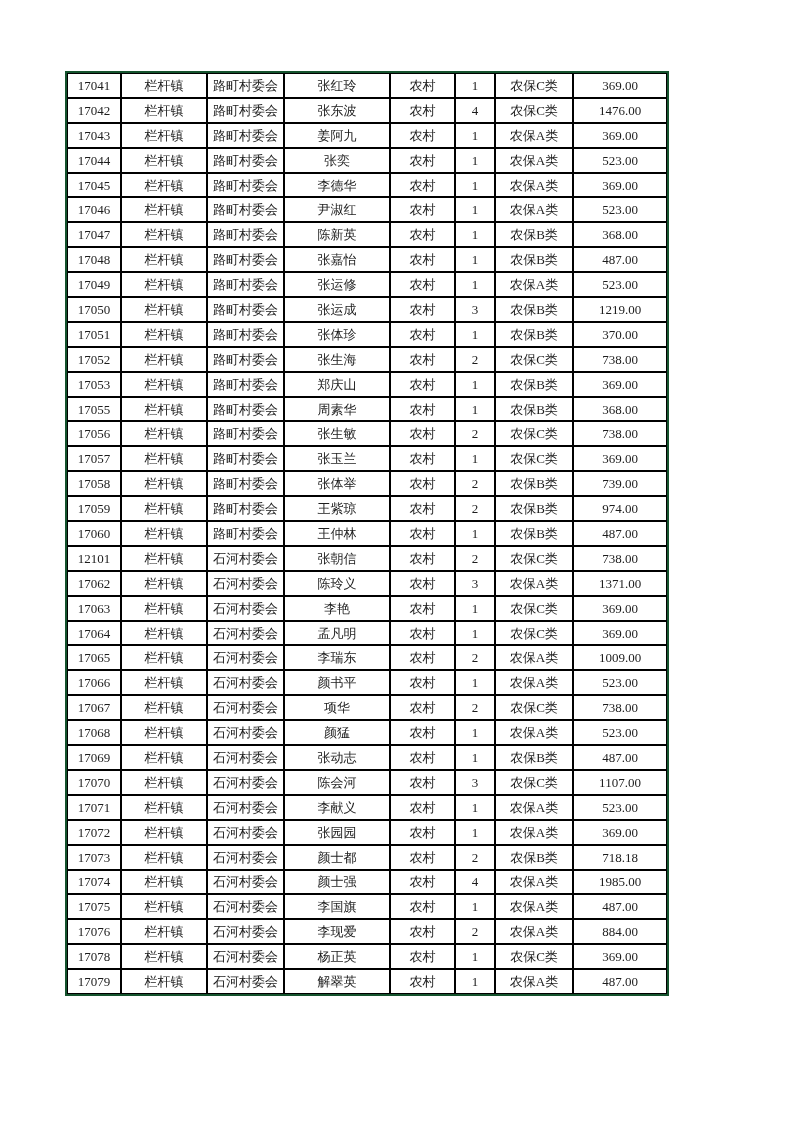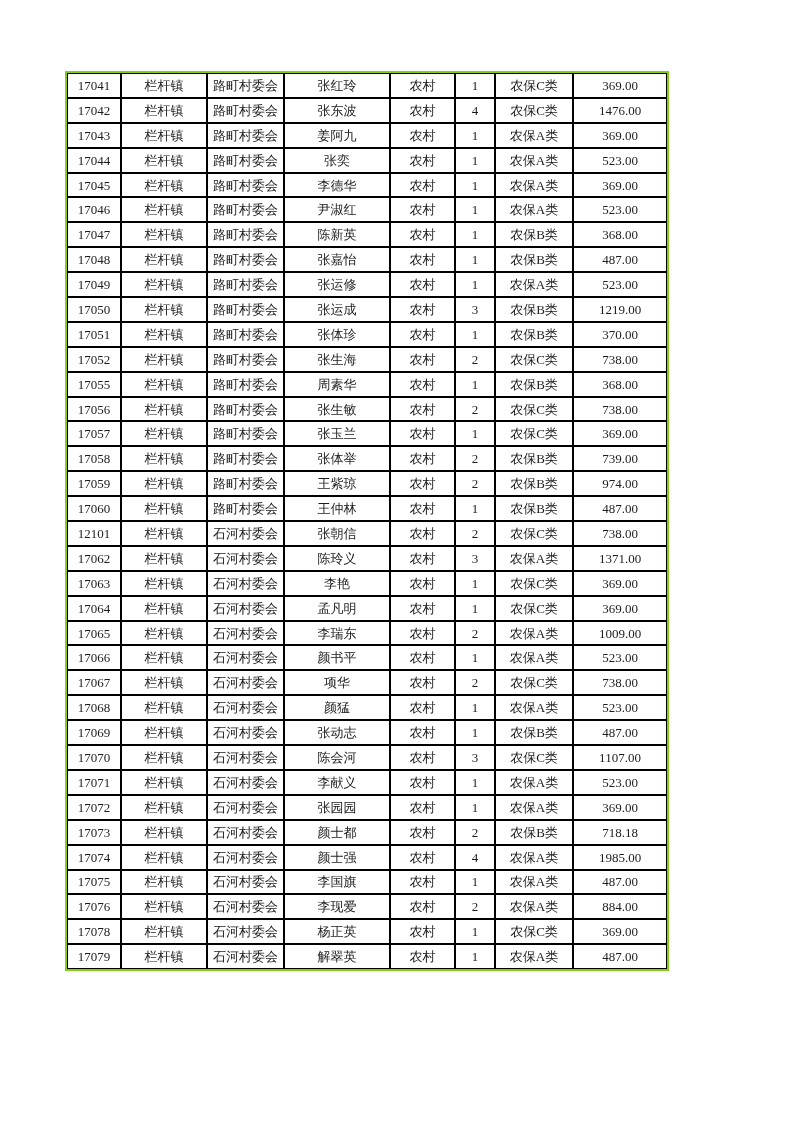--- a/index.html
+++ b/index.html
@@ -13,21 +13,21 @@
   }
   .sheet {
     position: absolute;
     left: 65px;
     top: 71px;
   }
   table.grid {
     border-collapse: separate;
     border-spacing: 0;
     table-layout: fixed;
-    border: 2px solid #84cc16;
+    border: 2px solid #14532d;
   }
   table.grid td {
     border: 1px solid #000000;
     height: 22.9px;
     padding: 0 2px;
     text-align: center;
     vertical-align: middle;
     font-size: 13px;
     line-height: 1;
     white-space: nowrap;
@@ -172,20 +172,30 @@
           <td>17052</td>
           <td>栏杆镇</td>
           <td>路町村委会</td>
           <td>张生海</td>
           <td>农村</td>
           <td>2</td>
           <td>农保C类</td>
           <td>738.00</td>
         </tr>
         <tr>
+          <td>17053</td>
+          <td>栏杆镇</td>
+          <td>路町村委会</td>
+          <td>郑庆山</td>
+          <td>农村</td>
+          <td>1</td>
+          <td>农保B类</td>
+          <td>369.00</td>
+        </tr>
+        <tr>
           <td>17055</td>
           <td>栏杆镇</td>
           <td>路町村委会</td>
           <td>周素华</td>
           <td>农村</td>
           <td>1</td>
           <td>农保B类</td>
           <td>368.00</td>
         </tr>
         <tr>

